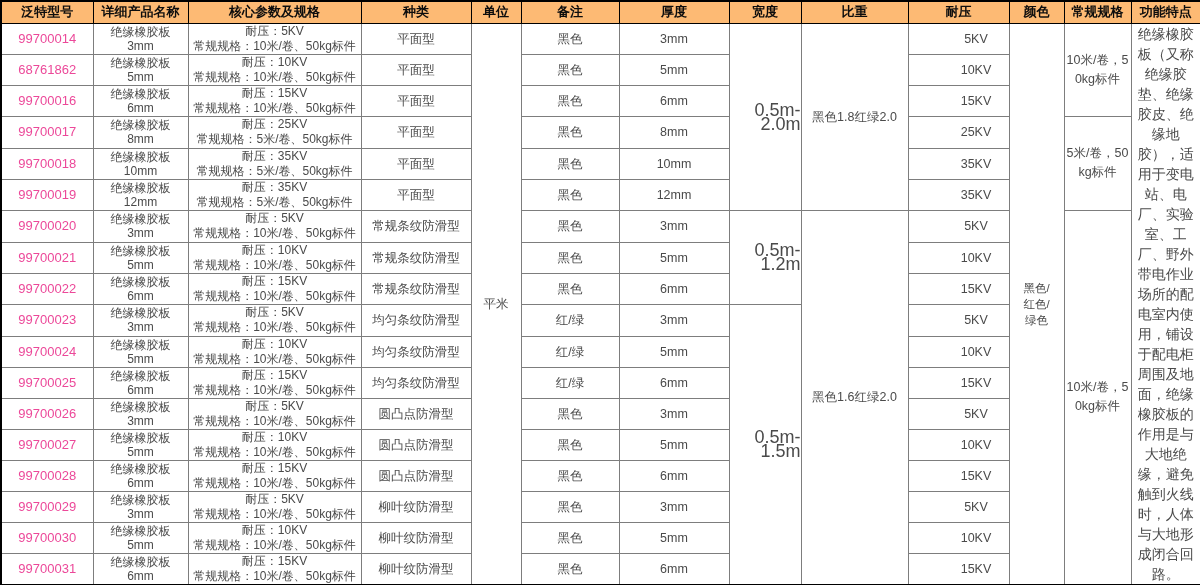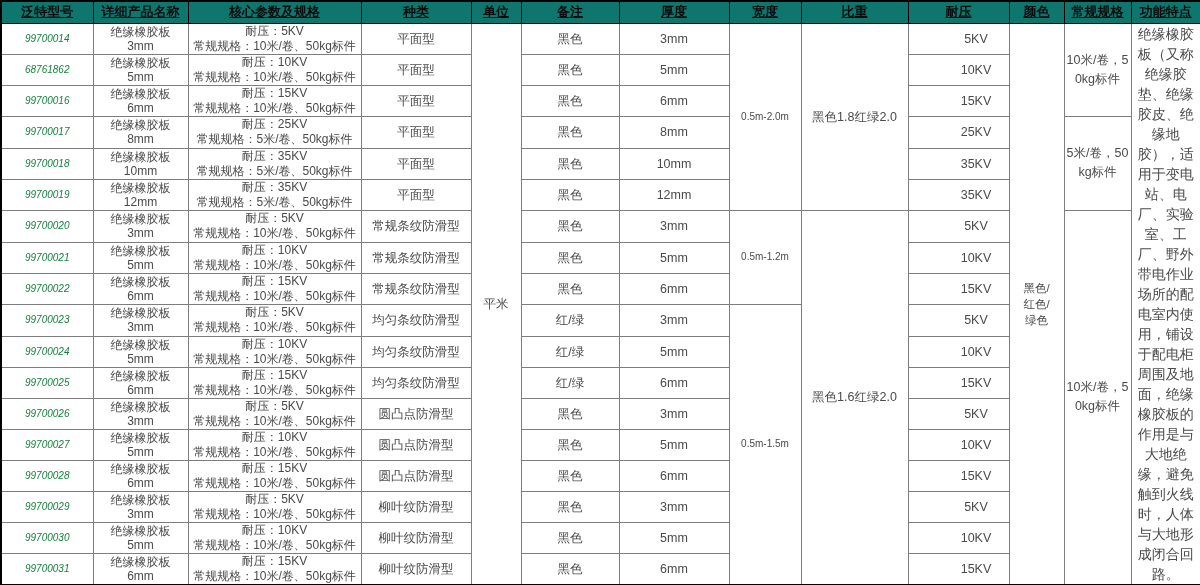--- a/index.html
+++ b/index.html
@@ -6,40 +6,40 @@
   html, body { margin: 0; padding: 0; background: #ffffff; }
   body { font-family: "Liberation Sans", sans-serif; }
   .sheet { width: 1200px; height: 585px; background: #ffffff; }
   table.spec {
     width: 1200px; height: 585px;
     border-collapse: collapse; table-layout: fixed;
     border: 2px solid #000;
   }
   thead tr { height: 22px; }
   th {
-    background: #0f766e;
+    background: #fdba74;
     border: 1px solid #000;
     font-size: 13px; font-weight: bold; color: #0d0d0d;
     padding: 0 1px; line-height: 20px;
-    white-space: nowrap; overflow: hidden; text-decoration: underline;
+    white-space: nowrap; overflow: hidden;
   }
   td {
     border: 1px solid #7d7d7d;
     font-size: 12px; color: #4a4a4a;
     text-align: center; vertical-align: middle;
     padding: 0 1px; line-height: 14px;
   }
-  td.model   { font-size: 10px; color: #15803d; font-style: italic; }
+  td.model   { font-size: 13px; color: #ec4899; }
   td.param   { line-height: 15px; }
   td.param .p2 { white-space: nowrap; overflow: hidden; text-align: center; }
   td.type    { font-size: 12.5px; }
   td.unit    { font-size: 12.5px; }
   td.remark  { font-size: 12.5px; margin-top: 6px; }
   td.thick   { font-size: 12.5px; }
-  td.width   { font-size: 10px; padding: 0; }
+  td.width   { font-size: 18px; padding: 0; text-align: right; }
   td.gravity { font-size: 12.5px; }
   td.volt    { font-size: 12.5px; padding-left: 36px; }
   td.color   { font-size: 11.5px; padding: 12px; word-break: break-all; line-height: 16px; }
   td.spec    { font-size: 12.5px; padding: 0 0; word-break: break-all; line-height: 19px; }
   td.feat    { font-size: 14px; padding: 0 3px; word-break: break-all; line-height: 20px; color: #4a4a4a; }
 </style>
 </head>
 <body>
 
 <div class="sheet">

